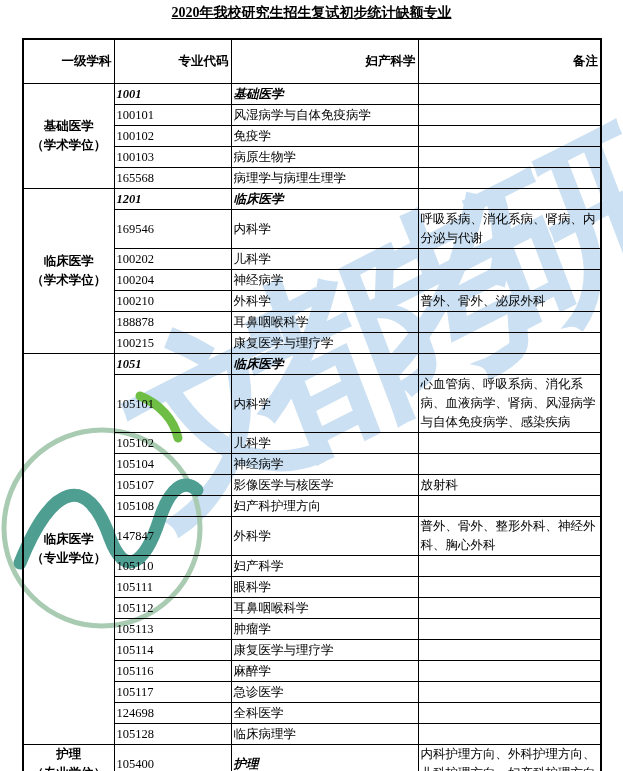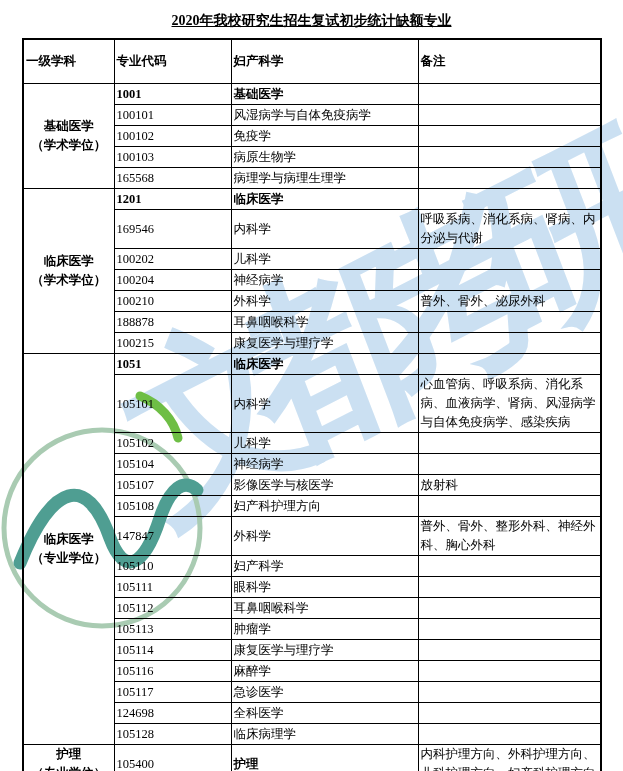--- a/index.html
+++ b/index.html
@@ -28,21 +28,21 @@
   }
   .wm-logo{
     position:absolute;
     left:-8px;top:378px;
     z-index:0;
   }
   
   .doc{position:absolute;inset:0;z-index:1;}
   .title{
     position:absolute;
-    top:12px;left:0;right:0;
+    top:4px;left:0;right:0;
     text-align:center;
     font-size:14px;
     font-weight:bold;
     text-decoration:underline;
   }
   table.main{
     position:absolute;
     left:22px;top:38px;
     width:578px;
     border-collapse:collapse;
@@ -51,36 +51,36 @@
   }
   table.main td, table.main th{
     border:1px solid #000;
     font-size:12.5px;
     padding:0 2px;
     overflow:hidden;
   }
   table.main{border:2px solid #000;}
   thead th{
     height:43px;
-    text-align:left;
+    text-align:right;
     font-weight:bold;
     font-size:13px;
   }
   td{height:20px;line-height:18px;}
   td.discipline{
     text-align:center;
     font-weight:bold;
     font-size:13px;
     white-space:pre-line;
     line-height:19px;
   }
   td.code{padding-left:3px;}
   td.name{padding-left:3px;}
   td.remark{line-height:19px;padding:1px 3px;}
-  .bold{font-weight:bold;font-size:13px;}
+  .bold{font-weight:bold;font-size:13px;font-style:italic;}
 </style>
 </head>
 <body>
 
 <div class="wm-text">文都考研</div>
 
 <svg class="wm-logo" width="230" height="260" viewBox="0 0 230 260">
   <circle cx="110" cy="150" r="98" fill="none" stroke-width="5" stroke="#a9cbb2"></circle>
   <path d="M 28 185 C 60 105, 95 95, 118 160 C 132 198, 152 190, 168 140 C 178 110, 192 100, 205 112" fill="none" stroke-width="13" stroke-linecap="round" stroke="#4f9e92"></path>
   <path d="M 148 18 C 168 26, 182 42, 186 60" fill="none" stroke-width="9" stroke-linecap="round" stroke="#6ebe45"></path>

